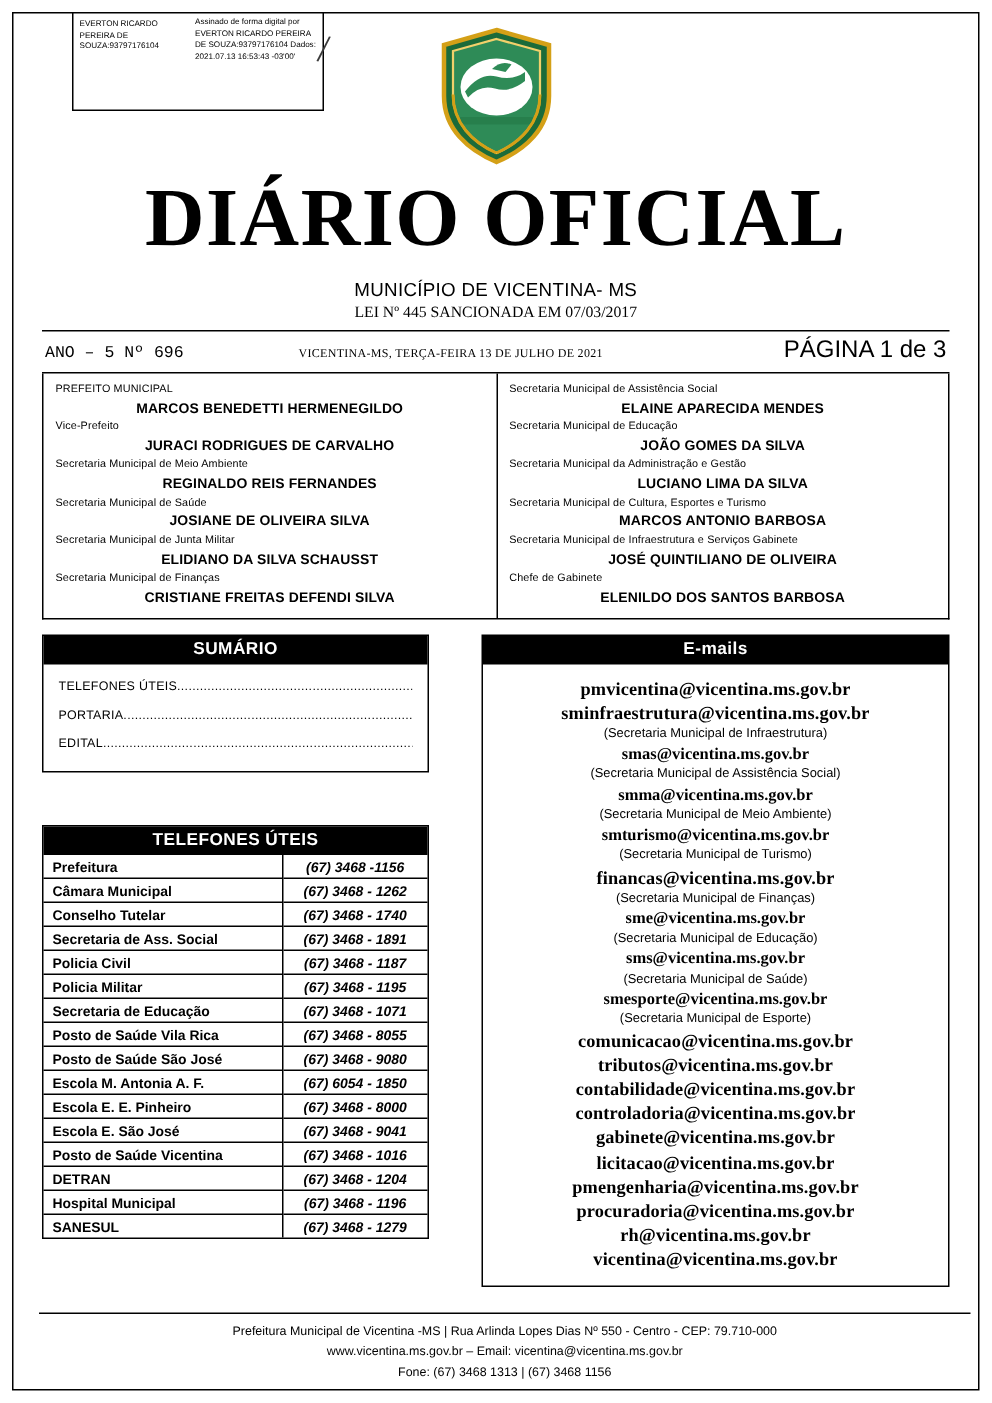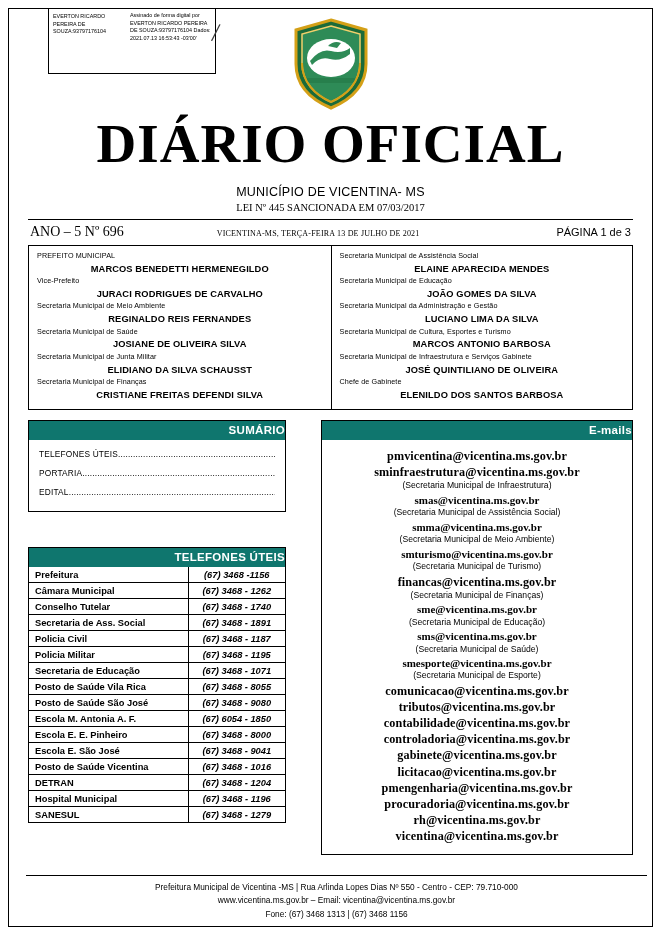--- a/index.html
+++ b/index.html
@@ -98,23 +98,23 @@
     border-top: 1px solid #000;
     margin-top: 6px;
   }
   .meta-row {
     display: flex;
     align-items: baseline;
     justify-content: space-between;
     padding: 4px 2px 5px 2px;
     border-bottom: 1px solid #000;
   }
-  .meta-ano { font-family: Liberation Serif, serif; font-size: 14px; }
+  .meta-ano { font-family: Liberation Mono, monospace; font-size: 11px; }
   .meta-mid { font-family: "Liberation Serif", serif; font-size: 8px; letter-spacing: .2px; }
-  .meta-pag { font-size: 11px; margin-left: 44px; }
+  .meta-pag { font-size: 16px; margin-left: 44px; }
 
   
   .officials {
     border: 1px solid #000;
     border-top: none;
     display: flex;
     margin-top: 0px;
   }
   .off-col {
     width: 50%;
@@ -138,23 +138,23 @@
   .mid {
     display: flex;
     gap: 12px;
     margin-top: 10px;
   }
   .col-left { width: 258px; }
   .col-right { width: 312px; margin-left: auto; }
 
   .panel { border: 1px solid #000; }
   .panel-title {
-    background: #0f766e;
+    background: #000000;
     color: #fff;
-    text-align: right;
+    text-align: center;
     font-weight: bold;
     font-size: 11.5px;
     padding: 3px 0 4px 0;
     letter-spacing: .3px;
   }
   .sumario-body { padding: 9px 10px 12px 10px; }
   .sum-line {
     font-size: 8.3px;
     letter-spacing: .2px;
     white-space: nowrap;

